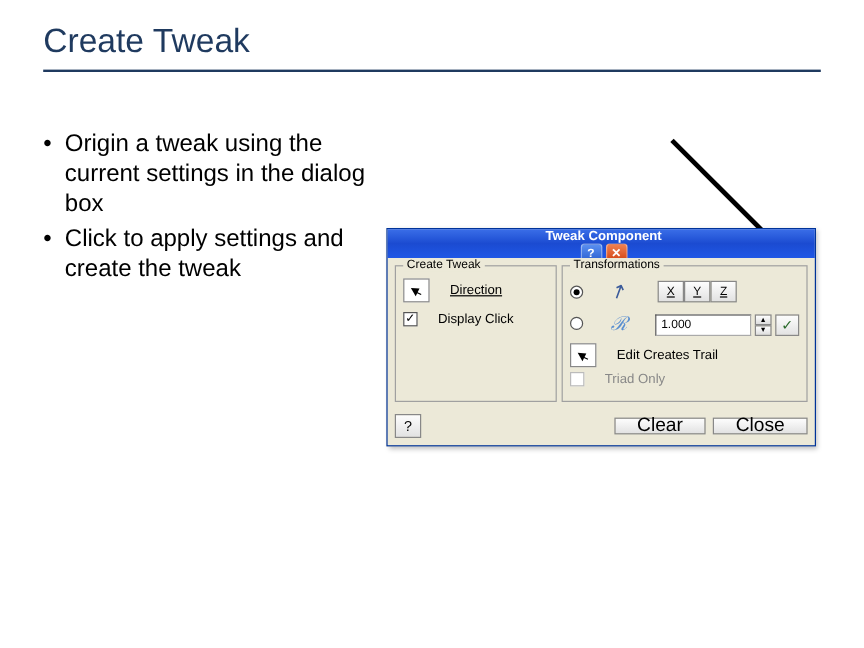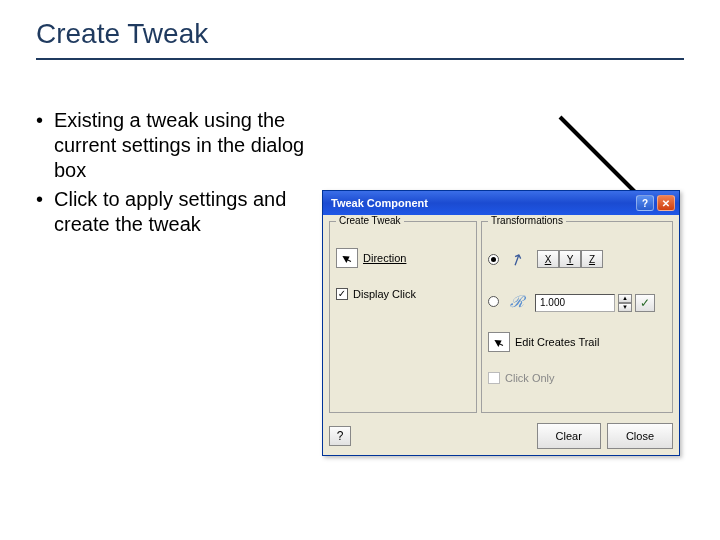--- a/index.html
+++ b/index.html
@@ -58,20 +58,21 @@
   }
   .titlebar {
     display: flex;
     align-items: center;
     justify-content: space-between;
     height: 24px;
     background: linear-gradient(to bottom, #3a6ee8 0%, #1b4bd1 50%, #1f57e6 100%);
     color: #fff;
     padding: 0 4px 0 8px;
     font-weight: bold;
+    flex-direction: column;
   }
   .tb-buttons { display: flex; gap: 3px; }
   .tb-btn {
     width: 18px; height: 16px;
     border-radius: 3px;
     display: flex; align-items: center; justify-content: center;
     font-size: 10px; font-weight: bold;
     border: 1px solid rgba(255,255,255,0.4);
   }
   .tb-help { background: linear-gradient(#5a8ff0,#2a5ed0); color:#fff; }
@@ -91,22 +92,22 @@
   .group-title {
     position: absolute;
     top: -7px; left: 6px;
     background: #ece9d8;
     padding: 0 3px;
     font-size: 10px;
   }
   .row {
     display: flex;
     align-items: center;
-    gap: 5px;
-    margin: 20px 0;
+    gap: 17px;
+    margin: 4px 0;
   }
   .pick-btn {
     width: 22px; height: 20px;
     background: #fff;
     border: 1px solid #888;
     display: flex; align-items: center; justify-content: center;
     font-size: 12px;
   }
   .cursor-glyph {
     width: 0; height: 0;
@@ -170,24 +171,24 @@
     color:#2a6a2a; font-size:12px;
   }
   .grey { color:#888; }
   .dlg-footer {
     display:flex; justify-content:space-between; align-items:center;
     padding: 4px 6px 6px 6px;
   }
   .foot-buttons { display:flex; gap:6px; }
   .btn-std {
     height: 14px;
-    padding: 12px 18px;
+    padding: 0 18px;
     border: 1px solid #888;
     background: linear-gradient(#fdfdfd,#e2e2e2);
-    font-size: 11px;
+    font-size: 16px;
     display:flex; align-items:center; justify-content:center;
   }
   .help-icon {
     width: 22px; height: 20px;
     border: 1px solid #888;
     background: linear-gradient(#fdfdfd,#e2e2e2);
     display:flex; align-items:center; justify-content:center;
     font-size: 12px;
   }
   .arrow-annot {
@@ -200,21 +201,21 @@
 </style>
 </head>
 <body>
 
 <div class="slide-title">Create Tweak</div>
 <div class="title-underline"></div>
 
 <div class="bullets">
   <div class="b">
     <div class="dot">•</div>
-    <div>Existing a tweak using the current settings in the dialog box</div>
+    <div>Origin a tweak using the current settings in the dialog box</div>
   </div>
   <div class="b">
     <div class="dot">•</div>
     <div>Click to apply settings and create the tweak</div>
   </div>
 </div>
 
 <svg class="arrow-annot" viewBox="0 0 130 120">
   <line x1="5" y1="5" x2="110" y2="110" stroke="#000" stroke-width="4"></line>
   <polygon points="110,110 94,102 104,92" fill="#000"></polygon>
@@ -278,21 +279,21 @@
 
       <div class="row" style="margin-top:6px">
         <div class="pick-btn">
             <span class="cursor-glyph"></span>
           </div>
         <span>Edit Creates Trail</span>
       </div>
 
       <div class="row grey">
         <div class="checkbox" style="border-color:#bbb;color:#bbb"></div>
-        <span>Click Only</span>
+        <span>Triad Only</span>
       </div>
     </div>
   </div>
 
   <div class="dlg-footer">
     <div class="help-icon">?</div>
     <div class="foot-buttons">
       <div class="btn-std">
           <span>Clear</span>
         </div>

